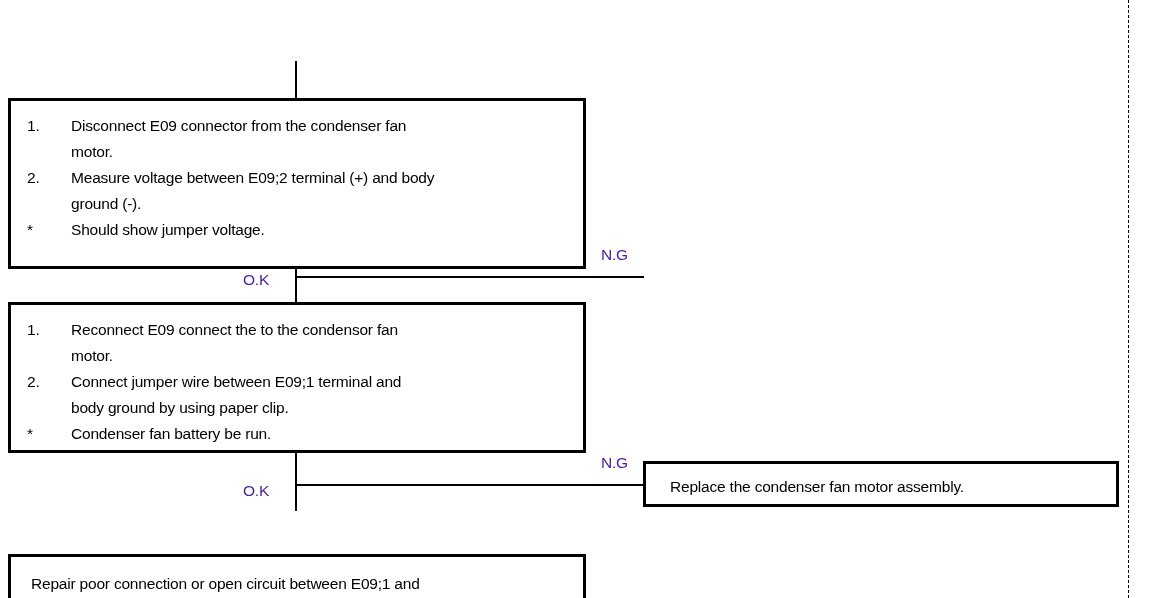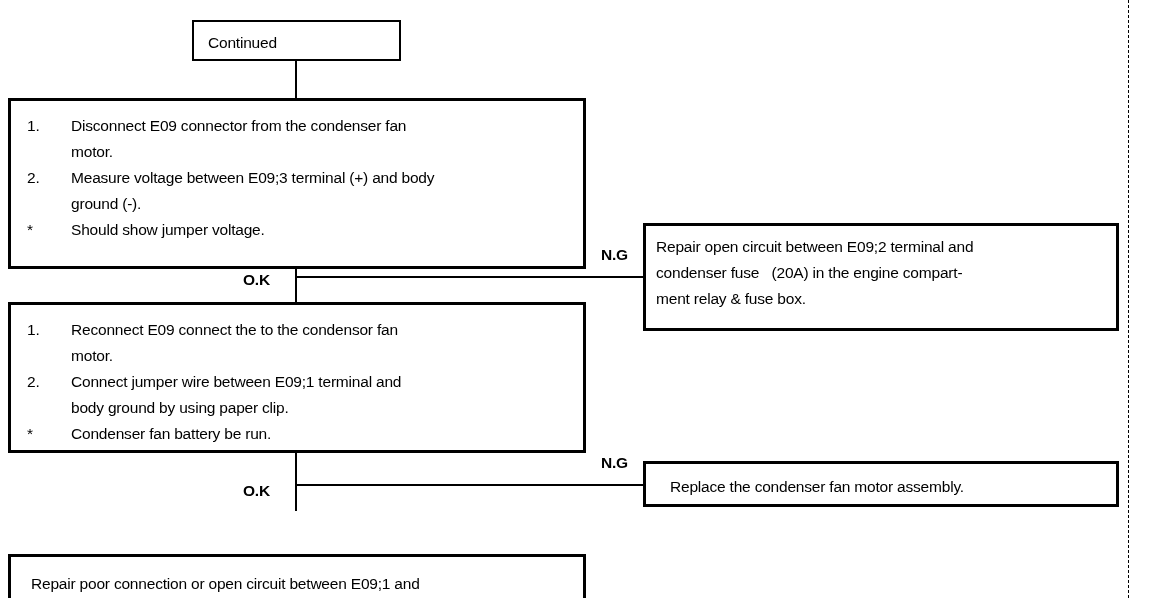--- a/index.html
+++ b/index.html
@@ -79,23 +79,22 @@
   }
   .ln-v { width: 2px; }
   .ln-h { height: 2px; }
 
   
   .branch-label {
     position: absolute;
     font-size: 15.5px;
     line-height: 18px;
     letter-spacing: -0.2px;
-    color: #000000;
+    color: #4c1d95;
     white-space: nowrap;
-    font-weight: bold;
   }
 
   
   .page-edge {
     position: absolute;
     top: 0;
     width: 0;
     height: 598px;
     border-left: 1px dashed #000;
   }
@@ -108,56 +107,48 @@
   #box-ng1       { left: 643px; top: 223px; width: 476px; height: 108px; }
   #box-ng2       { left: 643px; top: 461px; width: 476px; height: 46px; }
 </style>
 </head>
 <body>
 
 <div class="canvas">
 
   <div class="page-edge" style="left:1128px;"></div>
 
-  <div class="box" id="box-continued">
-    <div class="txt" style="left:14px; top:8px;">Continued</div>
-  </div>
 
   <div class="ln ln-v" style="left:295px; top:61px; height:37px;"></div>
 
   <div class="box box-thick" id="box-step1">
     <div class="list" style="padding:12px 10px 0 16px; box-sizing:border-box;">
       <div class="li">
         <span class="marker">1.</span>
         <span class="body">Disconnect E09 connector from the condenser fan
  motor.</span>
       </div>
       <div class="li">
         <span class="marker">2.</span>
-        <span class="body">Measure voltage between E09;3 terminal (+) and body
+        <span class="body">Measure voltage between E09;2 terminal (+) and body
 ground (-).</span>
       </div>
       <div class="li">
         <span class="marker">*</span>
         <span class="body">Should show jumper voltage.</span>
       </div>
     </div>
   </div>
 
   <div class="ln ln-v" style="left:295px; top:269px; height:34px;"></div>
   <div class="ln ln-h" style="left:295px; top:276px; width:349px;"></div>
 
   <div class="branch-label" style="left:243px; top:271px;">O.K</div>
   <div class="branch-label" style="left:601px; top:246px;">N.G</div>
 
-  <div class="box box-thick" id="box-ng1">
-    <div class="txt" style="left:10px; top:8px;">Repair open circuit between E09;2 terminal and
-condenser fuse   (20A) in the engine compart-
-ment relay &amp; fuse box.</div>
-  </div>
 
   <div class="box box-thick" id="box-step2">
     <div class="list" style="padding:12px 10px 0 16px; box-sizing:border-box;">
       <div class="li">
         <span class="marker">1.</span>
         <span class="body">Reconnect E09 connect the to the condensor fan
 motor.</span>
       </div>
       <div class="li">
         <span class="marker">2.</span>

